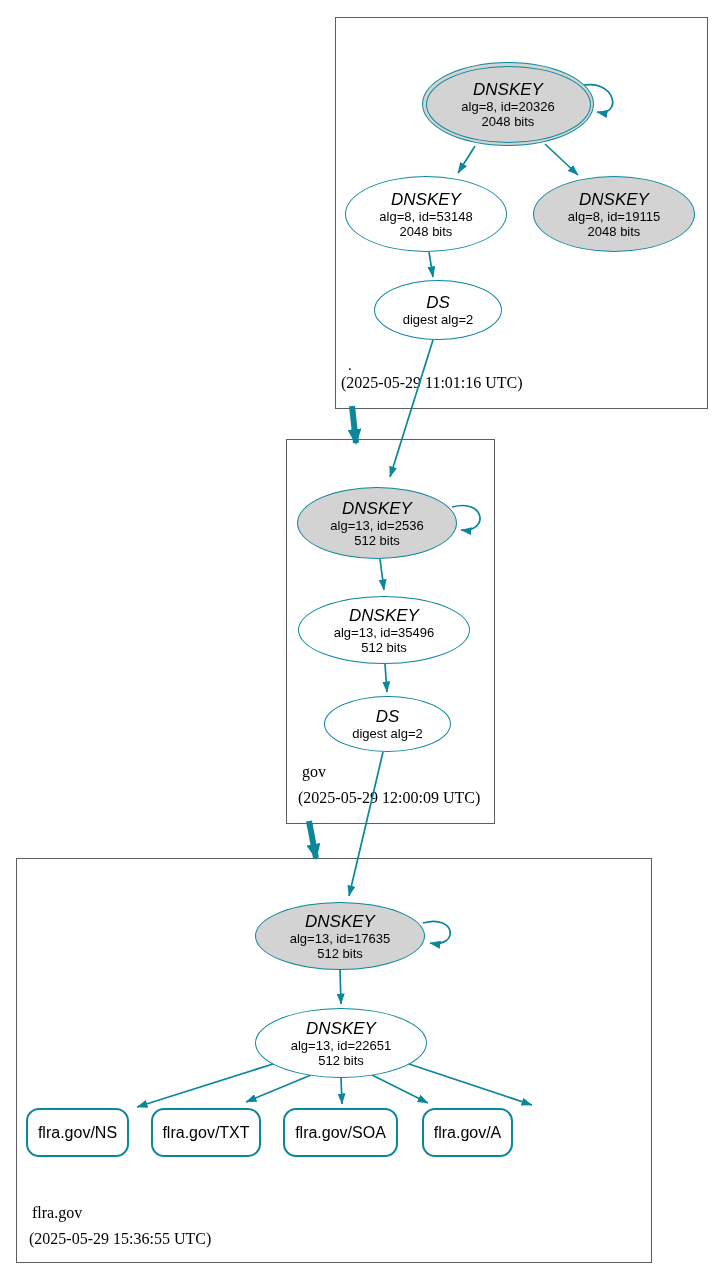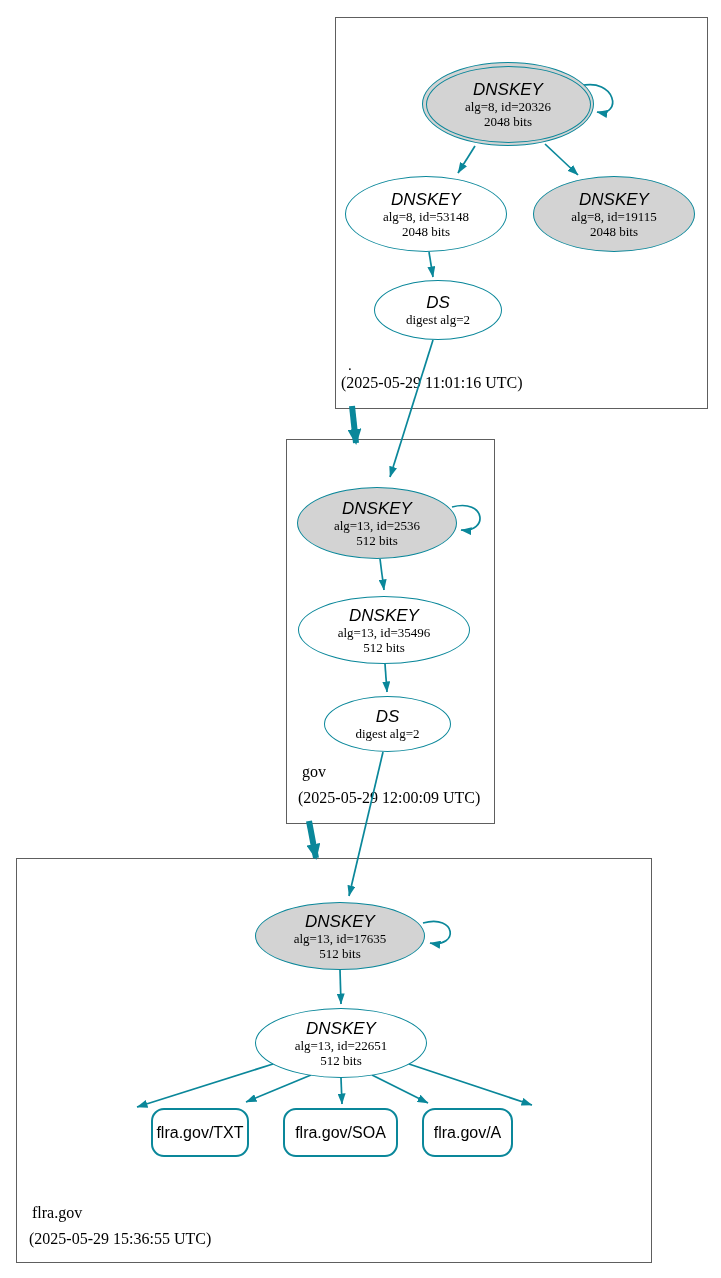--- a/index.html
+++ b/index.html
@@ -20,21 +20,21 @@
   }
   .node.gray{background:#d3d3d3;}
   .ring{
     position:absolute;inset:2.5px;border:1.7px solid #0a879a;border-radius:50%;
     pointer-events:none;
   }
   .node-title{
     font-family:"Liberation Sans", sans-serif;font-size:17px;line-height:19px;
     position:relative;z-index:2;font-style:italic;
   }
-  .node-sub{font-family:Liberation Serif, serif;font-size:13px;line-height:15px;position:relative;z-index:2;}
+  .node-sub{font-family:Liberation Sans, sans-serif;font-size:13px;line-height:15px;position:relative;z-index:2;}
   .rrset{
     position:absolute;box-sizing:border-box;border:2px solid #0a879a;border-radius:13px;
     background:#ffffff;display:flex;align-items:center;justify-content:center;
     font-family:"Liberation Sans", sans-serif;font-size:16px;
   }
   .zone-name{position:absolute;font-size:16px;line-height:16px;}
   .zone-name.small{font-size:15px;}
   .zone-ts{position:absolute;font-size:16px;line-height:16px;}
 </style>
 </head>
@@ -133,21 +133,24 @@
     <div class="node-sub">alg=13, id=17635</div>
     <div class="node-sub">512 bits</div>
   </div>
 
   <div class="node" style="left:255px;top:1008px;width:172px;height:70px;">
     <div class="node-title">DNSKEY</div>
     <div class="node-sub">alg=13, id=22651</div>
     <div class="node-sub">512 bits</div>
   </div>
 
-  <div class="rrset" style="left:151px;top:1108px;width:98px;height:49px;justify-content:center;">
+  <div class="rrset" style="left:26px;top:1108px;width:103px;height:49px;">
+    <span>flra.gov/NS</span>
+  </div>
+  <div class="rrset" style="left:151px;top:1108px;width:110px;height:49px;justify-content:center;">
     <span>flra.gov/TXT</span>
   </div>
   <div class="rrset" style="left:283px;top:1108px;width:115px;height:49px;">
     <span>flra.gov/SOA</span>
   </div>
   <div class="rrset" style="left:422px;top:1108px;width:91px;height:49px;">
     <span>flra.gov/A</span>
   </div>
 
 </div>

